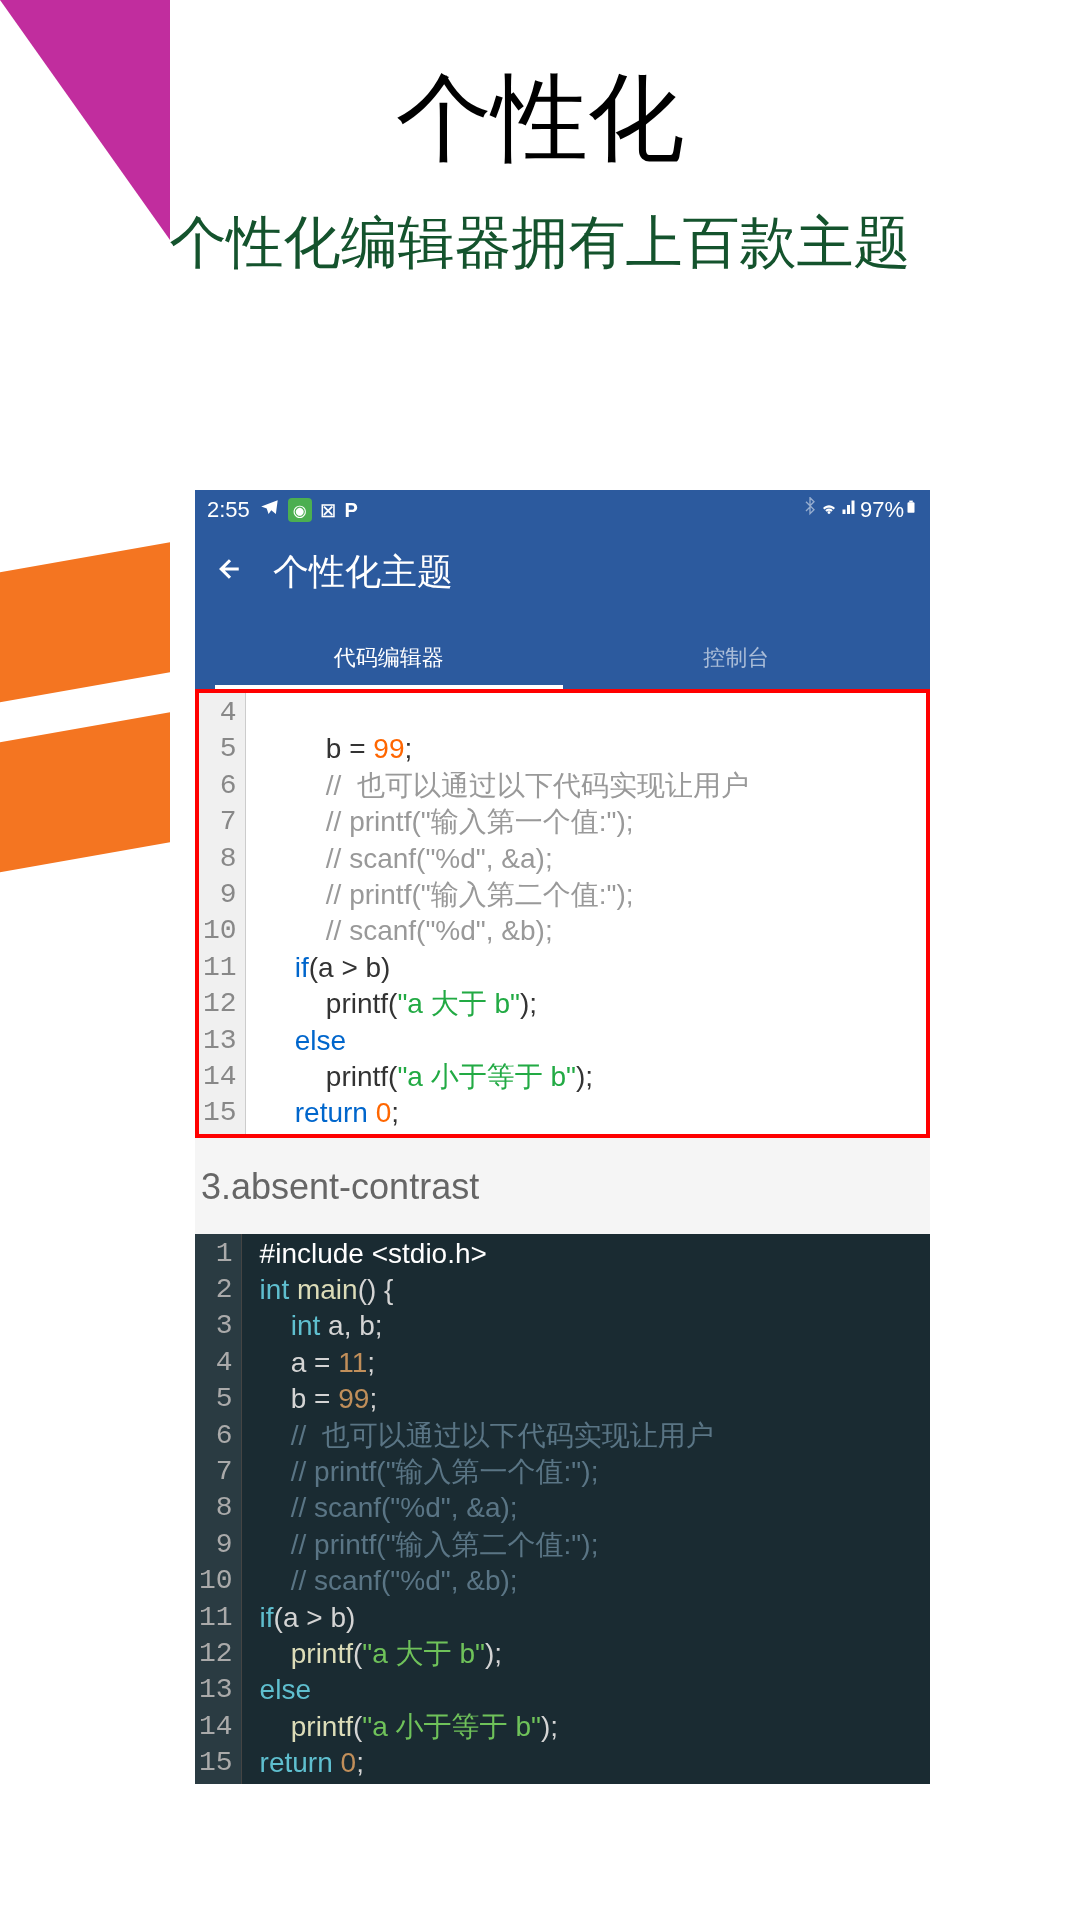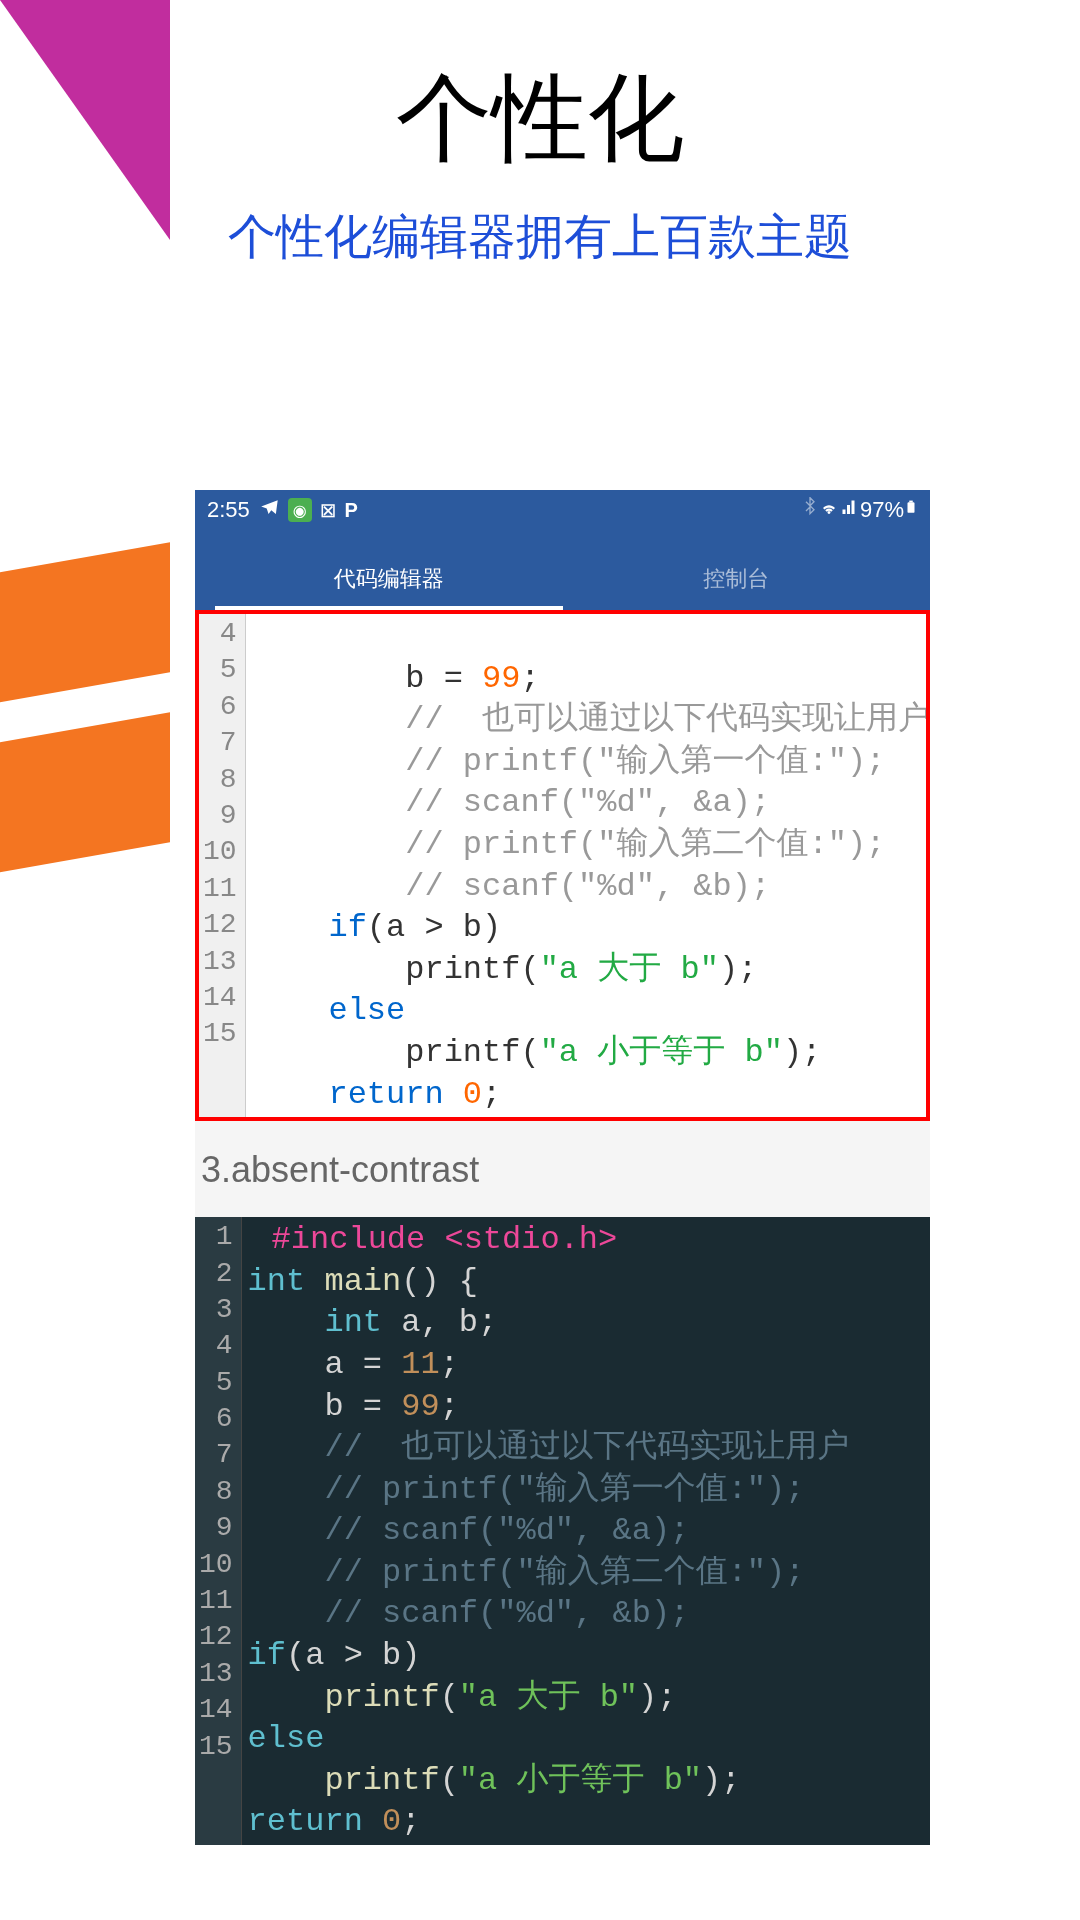--- a/index.html
+++ b/index.html
@@ -45,22 +45,22 @@
     }
     .title {
       text-align: center;
       font-size: 96px;
       font-weight: 400;
       color: #000;
       margin-top: 55px;
     }
     .subtitle {
       text-align: center;
-      font-size: 48px;
-      color: #1d4ed8;
+      font-size: 57px;
+      color: #14532d;
       margin-top: 20px;
     }
     .screenshot {
       position: absolute;
       top: 490px;
       left: 195px;
       width: 735px;
       background: #f5f5f5;
     }
     .status-bar {
@@ -148,23 +148,23 @@
       line-height: 1.3;
       border-right: 1px solid #ccc;
       user-select: none;
     }
     .line-numbers.dark {
       background: #2a3b42;
       color: #aaa;
       border-right: 1px solid #444;
     }
     .code-content {
-      padding: 2px 0 2px 6px;
-      font-family: Liberation Mono, monospace;
-      font-size: 32px;
+      padding: 2px 0 2px 18px;
+      font-family: Liberation Sans, sans-serif;
+      font-size: 28px;
       line-height: 1.3;
       white-space: pre;
       overflow: hidden;
     }
     .code-line {
       white-space: pre;
     }
     .theme-label {
       font-size: 36px;
       color: #666;
@@ -173,21 +173,21 @@
     }
     
     .lt-var { color: #333; }
     .lt-op { color: #333; }
     .lt-num { color: #ff6600; }
     .lt-comment { color: #999; }
     .lt-kw { color: #0066cc; }
     .lt-fn { color: #333; }
     .lt-str { color: #22aa44; }
     
-    .dk-pre { color: #ec4899; margin-left: 24px; }
+    .dk-pre { color: #ffffff; }
     .dk-kw { color: #5fbfcf; text-align: right; }
     .dk-fn { color: #dcdcb8; }
     .dk-var { color: #d4d4d4; }
     .dk-num { color: #c18f5a; }
     .dk-comment { color: #5a7585; }
     .dk-str { color: #6fc25a; }
     .dk-op { color: #d4d4d4; }
     .icon-box {
       width: 24px;
       height: 24px;
@@ -241,20 +241,28 @@
       <span class="status-icon">
         <svg width="14" height="22" viewBox="0 0 24 24" fill="#fff">
             <rect x="6" y="4" width="12" height="18" rx="2"></rect>
             <rect x="9" y="1" width="6" height="3"></rect>
           </svg>
       </span>
     </div>
   </div>
 
   <div class="app-header">
+    <div class="header-top">
+      <span class="back-arrow">
+        <svg width="30" height="30" viewBox="0 0 24 24" fill="none" stroke="#fff" stroke-width="2.5">
+            <path d="M19 12H5m7-7l-7 7 7 7"></path>
+          </svg>
+      </span>
+      <span class="header-title">个性化主题</span>
+    </div>
     <div class="tabs">
       <div class="tab active">代码编辑器</div>
       <div class="tab">控制台</div>
     </div>
   </div>
 
   <div class="code-block-1">
     <div class="line-numbers" id="ln-light">
         <div>4</div>
         <div>5</div>

